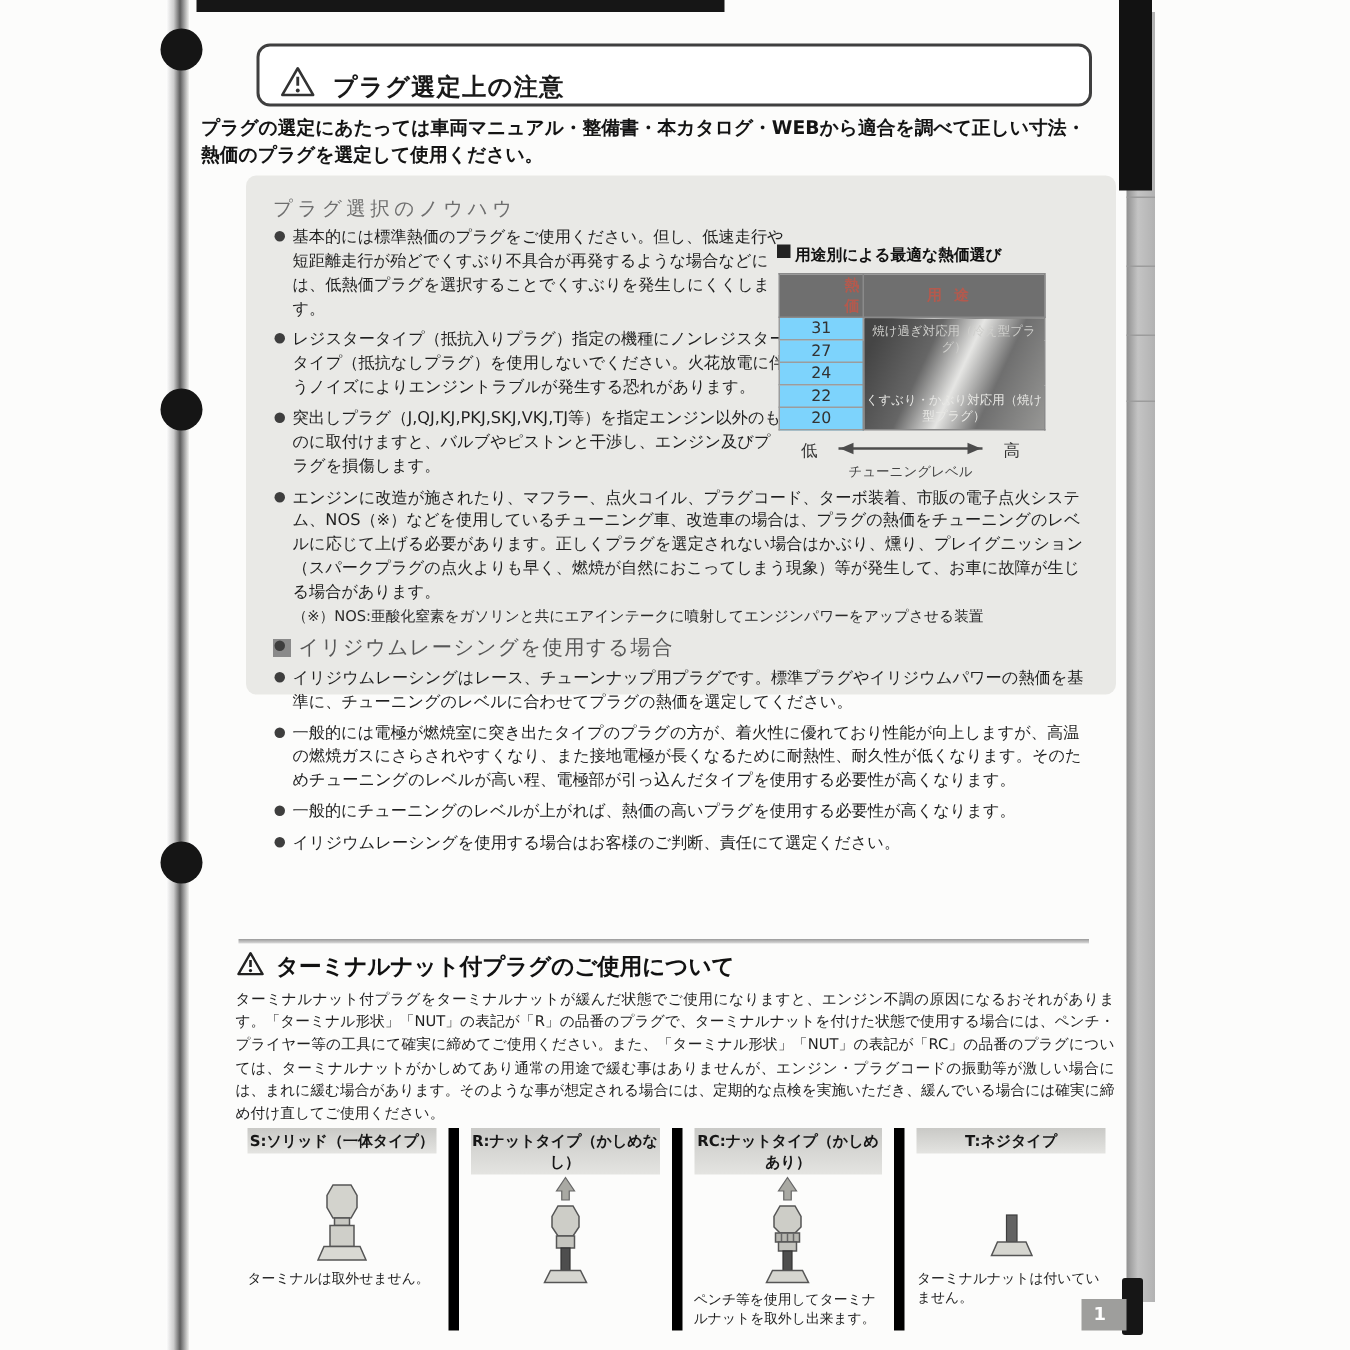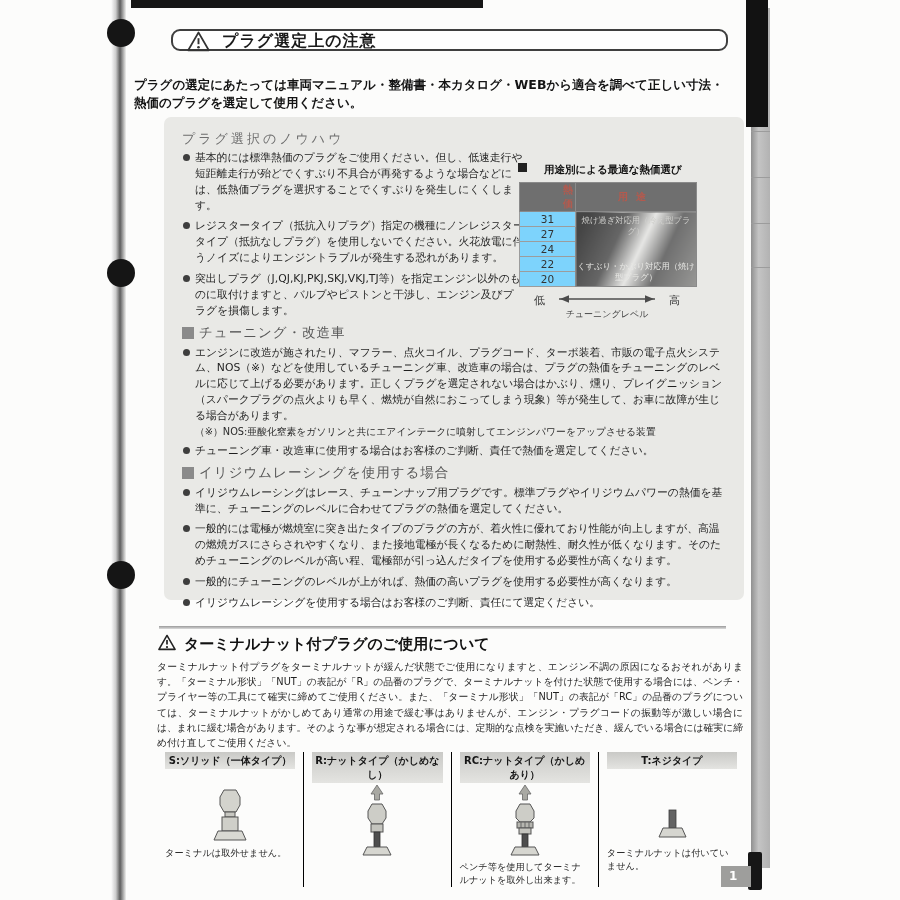--- a/index.html
+++ b/index.html
@@ -21,45 +21,45 @@
   .side-strip { position:absolute; left:751px; top:8px; width:19px; height:860px;
     background:linear-gradient(to right,#909090,#c4c4c4 40%,#b2b2b2); }
   .side-strip-black { position:absolute; left:746px; top:0; width:22px; height:127px; background:#121212; }
   .strip-line { position:absolute; left:751px; width:19px; height:1px; background:#9c9c9c; }
   .sl-1{top:131px} .sl-2{top:177px} .sl-3{top:223px} .sl-4{top:267px}
   .page-num-notch { position:absolute; left:748px; top:852px; width:14px; height:38px; background:#161616; border-radius:2px; }
   .page-num-box { position:absolute; left:721px; top:866px; width:30px; height:21px; background:#9e9e9c;
     color:#fff; font-weight:bold; font-size:12px; line-height:21px; padding-left:8px; }
 
   
-  .warn-box { position:absolute; left:171px; top:29px; width:557px; height:22px;
+  .warn-box { position:absolute; left:171px; top:29px; width:557px; height:42px;
     border:2px solid #3f3f3f; border-radius:9px; background:#ffffff;
-    display:flex; align-items:flex-start; gap:12px; padding:0 14px; }
+    display:flex; align-items:flex-end; gap:12px; padding:0 14px; }
   .warn-box .title { font-size:16px; font-weight:bold; letter-spacing:1px; color:#1a1a1a; }
 
   .intro { position:absolute; left:134px; top:76px; width:600px;
     font-size:12.5px; font-weight:bold; line-height:1.45; color:#141414; }
 
   
-  .knowhow { position:absolute; left:164px; top:117px; width:580px; height:483px;
+  .knowhow { position:absolute; left:164px; top:117px; width:580px; height:346px;
     background:#e9e9e6; border-radius:7px; padding:13px 18px; }
   .knowhow-title { font-size:13px; color:#6e6e6e; letter-spacing:3px; margin-bottom:2px; }
   .sec-heading { display:flex; align-items:center; gap:5px; font-size:13.5px; color:#585858;
     letter-spacing:1px; margin:2px 0 3px; }
   .sq { width:12px; height:12px; background:#8a8a8a; flex:0 0 12px; }
   ul.bullets { list-style:none; }
   .bullets li { position:relative; padding-left:13px; font-size:10.8px; line-height:1.47;
     margin-bottom:5px; color:#1f1f1f; }
   .bullets li .dot { position:absolute; left:1px; top:4px; width:7px; height:7px; border-radius:50%; background:#3e3e3e; }
   .bullets-narrow { width:342px; }
   .note { font-size:9.8px; margin:0 0 4px 13px; color:#2a2a2a; }
 
   
   .heat-block { position:absolute; left:354px; top:46px; width:196px; }
-  .heat-title { display:flex; align-items:flex-start; gap:17px; font-size:10.5px; font-weight:bold; color:#111; margin-bottom:5px; }
+  .heat-title { display:flex; align-items:flex-start; gap:3px; font-size:10.5px; font-weight:bold; color:#111; margin-bottom:5px; }
   .heat-title .sq2 { width:9px; height:9px; background:#222; flex:0 0 9px; }
   table.heat-table { width:178px; border-collapse:collapse; border:1px solid #8a8a8a; margin-left:1px; }
   .heat-table th { background:#6f6f6f; color:#b35a4e; font-size:10px; font-weight:bold; height:19px; border:1px solid #8a8a8a; }
   .heat-table th.th-heat { width:46px; letter-spacing:2px;padding-left:43px; }
   .heat-table th.th-usage { letter-spacing:8px; }
   .heat-table td.heat-val { background:#7dd3fc; border:1px solid #9c9c9c; text-align:center;
     font-size:10.5px; height:15px; color:#333; }
   .heat-table td.usage-cell { position:relative; border:1px solid #8a8a8a;
     background:linear-gradient(115deg,#454545 8%,#666666 34%,#e6e6e4 52%,#6f6f6f 70%,#989896 100%); }
   .usage-top { position:absolute; top:3px; left:0; right:0; text-align:center; font-size:8.3px; color:#cfcfcc; }
@@ -70,21 +70,21 @@
 
   
   .divider { position:absolute; left:159px; top:626px; width:567px; height:3px;
     background:linear-gradient(to bottom,#9a9a9a,#dcdcdc); }
   .terminal-title { position:absolute; left:158px; top:634px; display:flex; gap:8px; align-items:center;
     font-size:15px; font-weight:bold; color:#111; }
   .terminal-body { position:absolute; left:157px; top:659px; width:586px;
     font-size:9.8px; line-height:1.55; text-align:justify; color:#1f1f1f; }
 
   .types { position:absolute; left:157px; top:752px; width:588px; display:flex; }
-  .type-col { flex:1; padding:0 8px; border-left:1px solid #000000; }
+  .type-col { flex:1; padding:0 8px; border-left:7px solid #000000; }
   .type-col:first-child { border-left:none; }
   .type-header { background:linear-gradient(to bottom,#c9c9c6,#e4e4e1); text-align:center;
     font-size:10px; font-weight:bold; padding:2px 0 1px; color:#161616; }
   .type-diagram { height:78px; display:flex; align-items:flex-end; justify-content:center; padding-bottom:3px; }
   .type-caption { font-size:9.2px; line-height:1.4; color:#1f1f1f; }
 </style>
 </head>
 <body>
 
 <div class="scan-top-bar"></div>
@@ -164,30 +164,26 @@
             <path d="M9 5 L18 1.2 V8.8 Z" fill="#4c4c4c"></path>
             <path d="M103 5 L94 1.2 V8.8 Z" fill="#4c4c4c"></path>
           </svg>
         </span>
         <span>高</span>
       </div>
       <div class="legend-axis">チューニングレベル</div>
     </div>
   </div>
 
-  <div class="sec-heading">
-    <span class="sq"></span>
-    <span>チューニング・改造車</span>
-  </div>
   <ul class="bullets">
     <li style="margin-bottom:2px;"><span class="dot"></span><span>エンジンに改造が施されたり、マフラー、点火コイル、プラグコード、ターボ装着、市販の電子点火システム、NOS（※）などを使用しているチューニング車、改造車の場合は、プラグの熱価をチューニングのレベルに応じて上げる必要があります。正しくプラグを選定されない場合はかぶり、燻り、プレイグニッション（スパークプラグの点火よりも早く、燃焼が自然におこってしまう現象）等が発生して、お車に故障が生じる場合があります。</span></li>
   </ul>
   <div class="note">（※）NOS:亜酸化窒素をガソリンと共にエアインテークに噴射してエンジンパワーをアップさせる装置</div>
   <ul class="bullets">
-    <li><span class="dot"></span><span>チューニング車・改造車に使用する場合はお客様のご判断、責任で熱価を選定してください。</span></li>
+    <li><span class="dot"></span></li>
   </ul>
 
   <div class="sec-heading">
     <span class="sq"></span>
     <span>イリジウムレーシングを使用する場合</span>
   </div>
   <ul class="bullets">
     <li><span class="dot"></span><span>イリジウムレーシングはレース、チューンナップ用プラグです。標準プラグやイリジウムパワーの熱価を基準に、チューニングのレベルに合わせてプラグの熱価を選定してください。</span></li>
     <li><span class="dot"></span><span>一般的には電極が燃焼室に突き出たタイプのプラグの方が、着火性に優れており性能が向上しますが、高温の燃焼ガスにさらされやすくなり、また接地電極が長くなるために耐熱性、耐久性が低くなります。そのためチューニングのレベルが高い程、電極部が引っ込んだタイプを使用する必要性が高くなります。</span></li>
     <li><span class="dot"></span><span>一般的にチューニングのレベルが上がれば、熱価の高いプラグを使用する必要性が高くなります。</span></li>

